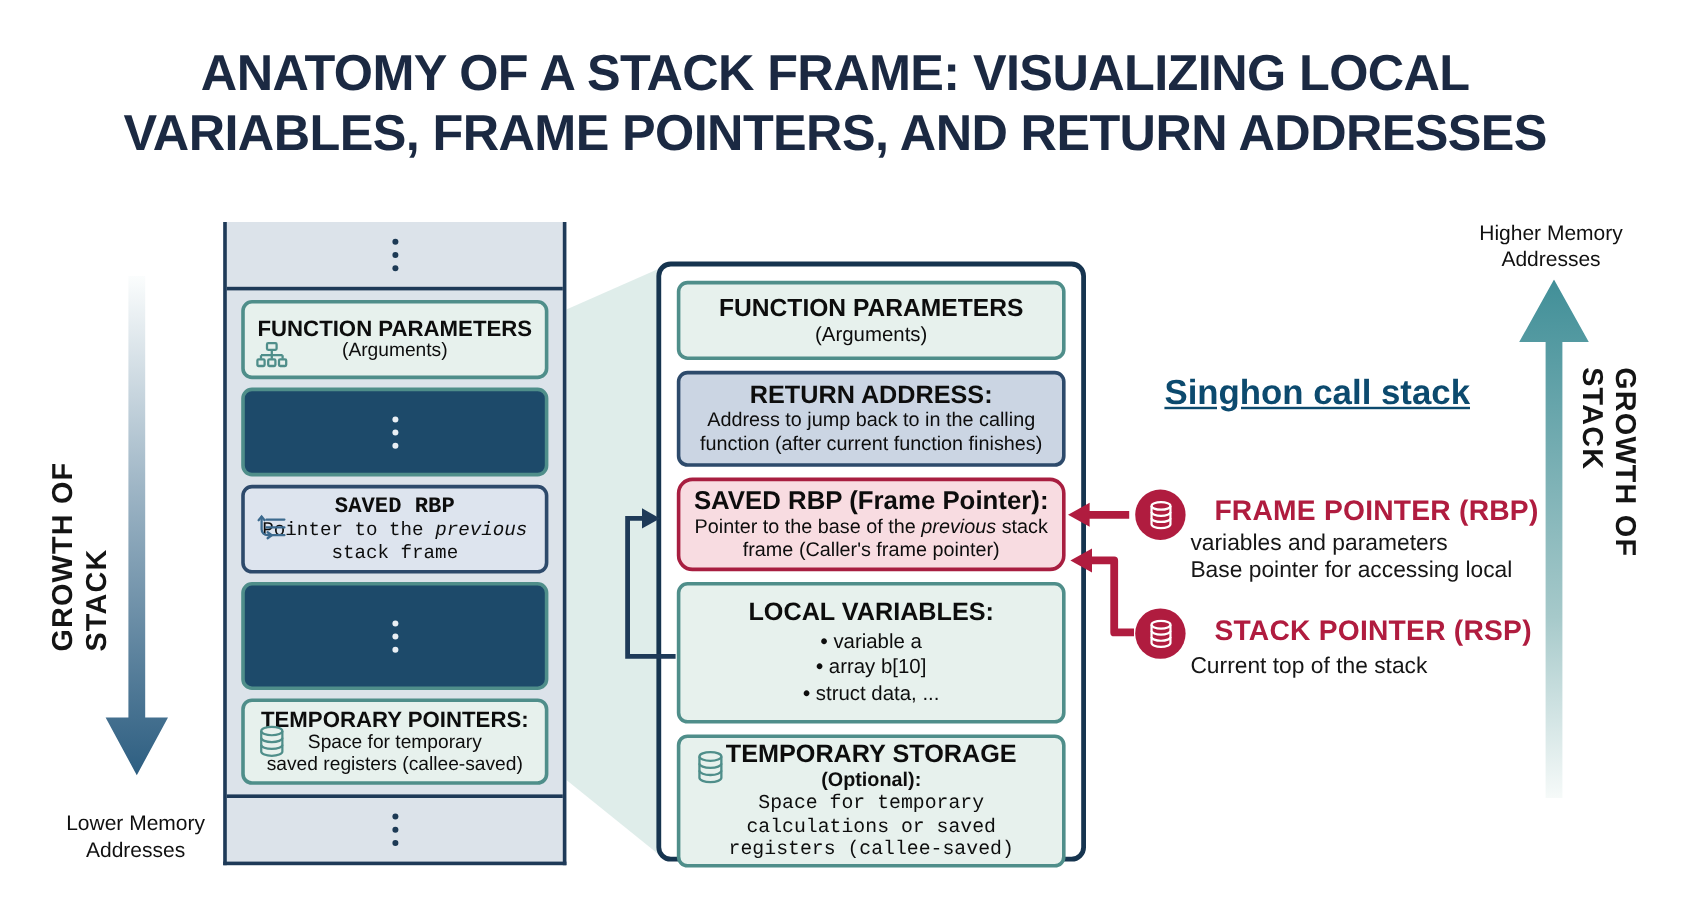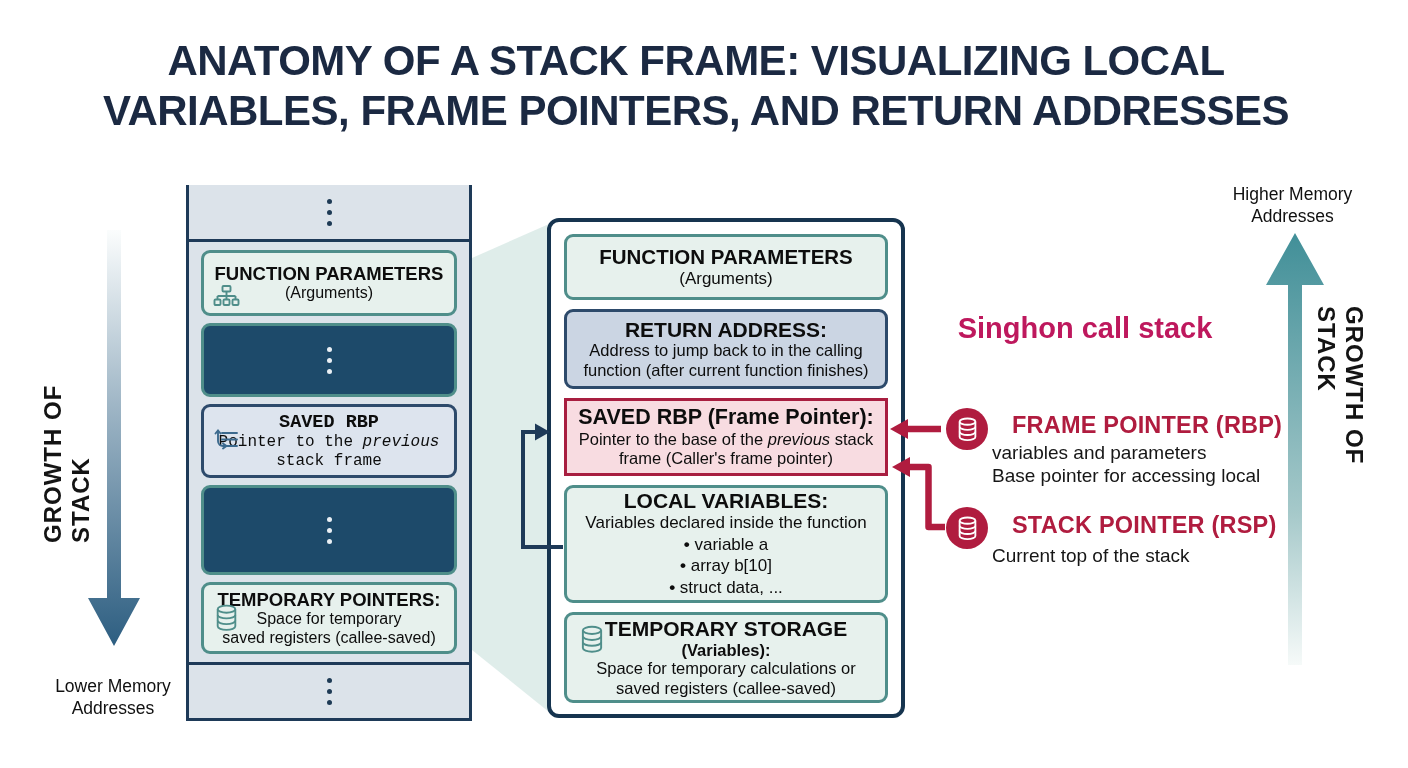--- a/index.html
+++ b/index.html
@@ -27,21 +27,21 @@
   .col-zone{display:flex;align-items:center;justify-content:center;}
   .col-zone.top{height:54px;border-bottom:3px solid #1e3a58;flex:none;}
   .col-zone.bottom{flex:1;border-top:3px solid #1e3a58;}
   .col-cells{padding:8px 12px;display:flex;flex-direction:column;gap:7px;flex:none;}
 
   .cell{position:relative;box-sizing:border-box;border-radius:9px;display:flex;flex-direction:column;
         justify-content:center;align-items:center;text-align:center;padding:2px 8px;}
   .cell.mint{background:#e7f1ed;border:3px solid #4f8e8a;}
   .cell.dark{background:#1d4a6a;border:3px solid #4f8e8a;}
   .cell.steel{background:#dde4ee;border:3px solid #2d4a6b;}
-  .cell.red{background:#f8dce1;border:3.5px solid #a81e40;border-radius:0;}
+  .cell.red{background:#f8dce1;border:3.5px solid #a81e40;border-radius:13px;}
 
   .c-title{font-weight:bold;font-size:18.5px;line-height:1.15;color:#0d0d0d;}
   .c-sub{font-size:16px;line-height:1.15;color:#0d0d0d;}
 
   
   .dots{display:flex;flex-direction:column;gap:6px;align-items:center;}
   .dots i{width:5px;height:5px;border-radius:50%;background:#1d3a55;display:block;}
   .dots.light i{background:#e9eff4;}
 
   
@@ -57,22 +57,22 @@
   .frame .cell{flex:none;}
   .f-title{font-weight:bold;font-size:20.5px;line-height:1.12;color:#0d0d0d;}
   .f-sub{font-size:17px;line-height:1.15;color:#0d0d0d;}
   .f-sub-b{font-size:16.5px;font-weight:bold;line-height:1.15;color:#0d0d0d;}
   .f-desc{font-size:16.5px;line-height:1.18;color:#0d0d0d;}
   .bullets{margin:1px 0 0 0;padding:0;list-style:none;}
   .bullets li{font-size:17px;line-height:1.28;color:#0d0d0d;}
   .bullets li::before{content:"\2022\00a0";font-weight:bold;}
 
   
-  .callstack{position:absolute;left:945px;top:312px;width:280px;text-align:center;
-             font-size:29px;font-weight:bold;color:#be185d;}
+  .callstack{position:absolute;left:945px;top:312px;width:280px;text-align:right;
+             font-size:29px;font-weight:bold;color:#0c4a6e;text-decoration:underline;}
   .ptr-title{position:absolute;font-size:23.5px;font-weight:bold;color:#b01c3f;letter-spacing:0.2px;margin-left:20px;}
   .ptr-desc{position:absolute;font-size:19px;line-height:1.22;color:#161616;}
   .red-circle{position:absolute;width:42px;height:42px;border-radius:50%;background:#b01c3f;
               display:flex;align-items:center;justify-content:center;}
 </style>
 </head>
 <body>
 
 <div class="canvas">
 
@@ -189,40 +189,39 @@
       <div class="f-desc" style="max-width:322px;">Address to jump back to in the calling function (after current function finishes)</div>
     </div>
 
     <div class="cell red" style="height:78px;">
       <div class="f-title" style="font-size:21.5px;">SAVED RBP (Frame Pointer):</div>
       <div class="f-desc" style="max-width:318px;"><span>Pointer to the base of the </span><i>previous</i><span> stack frame (Caller's frame pointer)</span></div>
     </div>
 
     <div class="cell mint" style="height:118px;">
       <div class="f-title" style="font-size:21px;">LOCAL VARIABLES:</div>
-      <div class="f-desc" style="font-size:17px;">Variables declared inside the function</div>
       <ul class="bullets">
         <li>variable a</li>
         <li>array b[10]</li>
         <li>struct data, ...</li>
       </ul>
     </div>
 
     <div class="cell mint" style="flex:1;">
       <span class="icn" style="left:12px;top:10px;">
         <svg width="26" height="29" viewBox="0 0 24 27" fill="none" stroke="#4f8e8a" stroke-width="1.8">
           <ellipse cx="12" cy="5" rx="8.5" ry="3.4"></ellipse>
           <path d="M3.5,5 V21.5 a8.5,3.4 0 0 0 17,0 V5"></path>
           <path d="M3.5,10.5 a8.5,3.4 0 0 0 17,0"></path>
           <path d="M3.5,16 a8.5,3.4 0 0 0 17,0"></path>
         </svg>
       </span>
       <div class="f-title" style="font-size:21px;">TEMPORARY STORAGE</div>
-      <div class="f-sub-b">(Variables):</div>
-      <div class="f-desc" style="max-width:310px;">Space for temporary calculations or saved registers (callee-saved)</div>
+      <div class="f-sub-b">(Optional):</div>
+      <div class="f-desc" style="max-width:310px;font-family:Liberation Mono, monospace;">Space for temporary calculations or saved registers (callee-saved)</div>
     </div>
   </div>
 
   <svg class="overlay-svg">
 
     <path d="M563,547 L523,547 L523,432 L536,432" fill="none" stroke="#1e3a58" stroke-width="4"></path>
     <polygon points="535,423.5 550,432 535,440.5" fill="#1e3a58"></polygon>
 
     <line x1="941" y1="429" x2="906" y2="429" stroke="#b01c3f" stroke-width="6.5"></line>
     <polygon points="908,419 890,429 908,439" fill="#b01c3f"></polygon>

